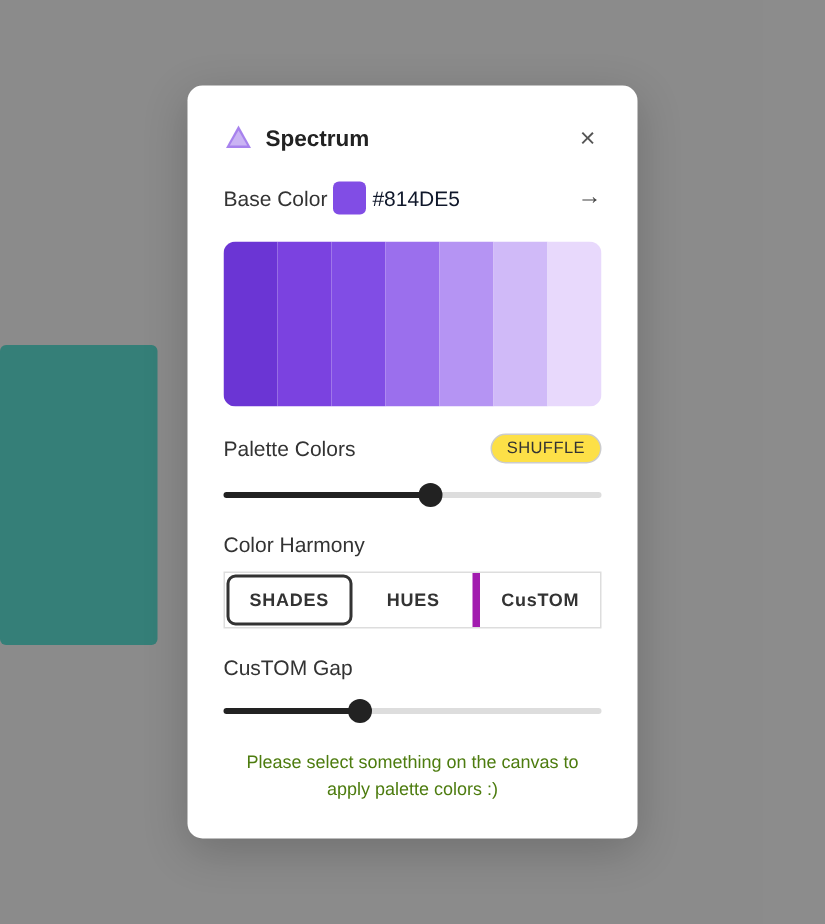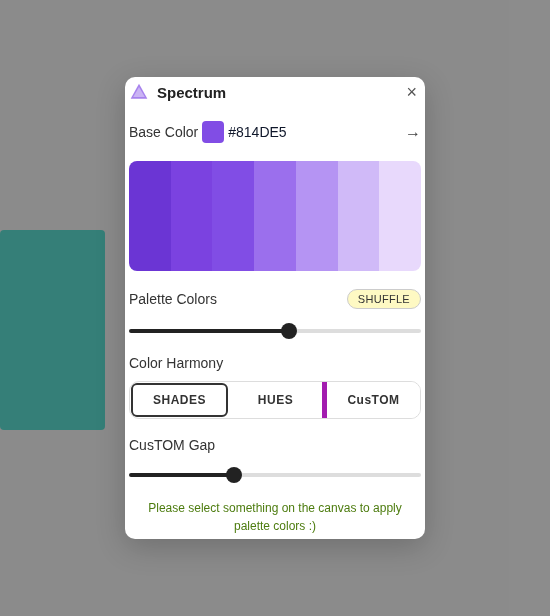--- a/index.html
+++ b/index.html
@@ -42,21 +42,21 @@
       background: rgba(0,0,0,0.3);
       display: flex;
       align-items: center;
       justify-content: center;
     }
 
     .dialog {
       background: #fff;
       border-radius: 10px;
       width: 300px;
-      padding: 4px;
+      padding: 24px;
       box-shadow: 0 8px 30px rgba(0,0,0,0.2);
       position: relative;
     }
 
     .dialog-header {
       display: flex;
       align-items: center;
       justify-content: space-between;
       margin-bottom: 18px;
     }
@@ -148,21 +148,21 @@
       font-weight: 500;
       text-align: right;
     }
 
     .btn-group-small {
       display: flex;
       gap: 6px;
     }
 
     .small-btn {
-      background: #fef9c3;
+      background: #fde047;
       border: 1px solid #ccc;
       border-radius: 15px;
       padding: 3px 10px;
       font-size: 11px;
       color: #333;
       cursor: pointer;
       font-weight: 500;
       letter-spacing: 0.3px;
     }
 
@@ -233,21 +233,21 @@
     }
 
     .harmony-section {
       margin-bottom: 18px;
     }
 
     .harmony-btns {
       display: flex;
       gap: 0;
       border: 1px solid #ddd;
-      border-radius: 10px;
+      border-radius: 0;
       overflow: hidden;
     }
 
     .harmony-btn {
       flex: 1;
       background: #fff;
       border: none;
       border-right: 5px solid #a21caf;
       padding: 8px 6px;
       font-size: 12px;

